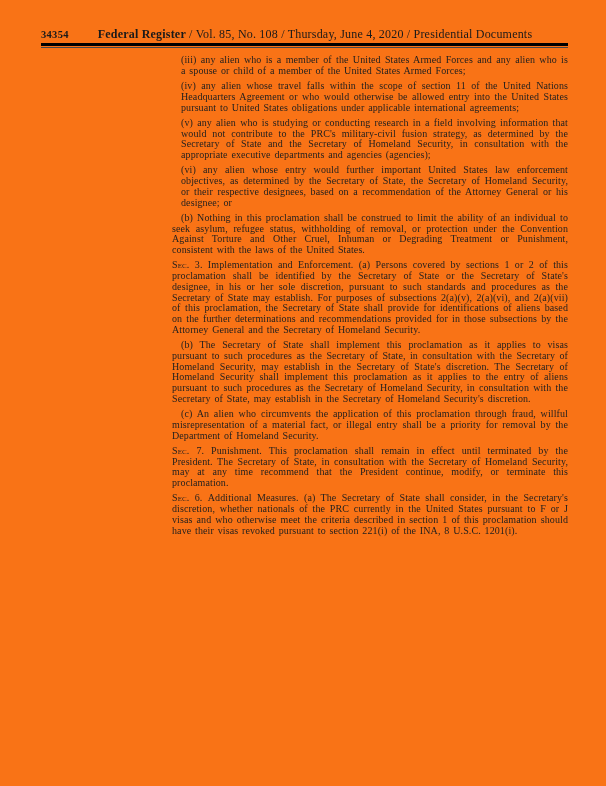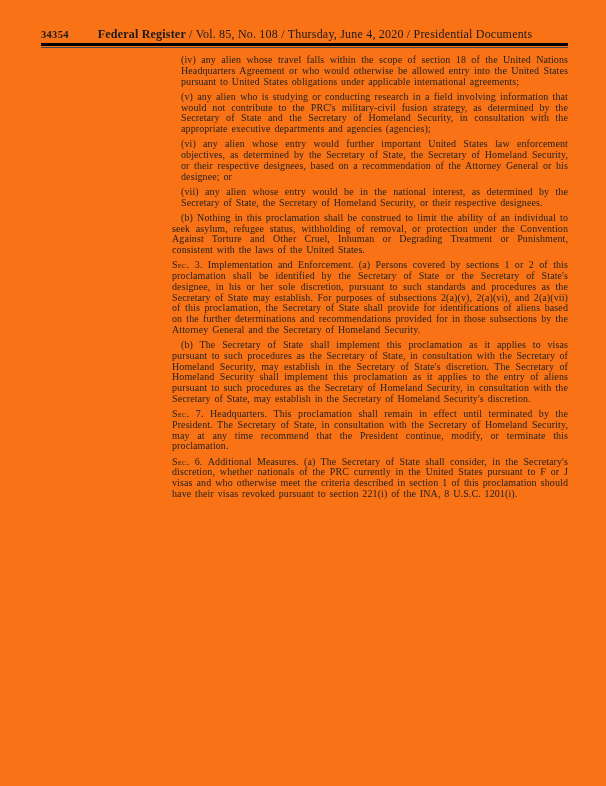--- a/index.html
+++ b/index.html
@@ -77,24 +77,25 @@
     <span class="page-number">34354</span>
     <span class="masthead">
       <span class="journal">Federal Register</span><span> / Vol. 85, No. 108 / Thursday, June 4, 2020 / Presidential Documents</span>
     </span>
   </div>
 
   <div class="rule-thick"></div>
   <div class="rule-thin"></div>
 
   <div class="doc-body">
-      <p class="type-subitem">(iv) any alien whose travel falls within the scope of section 18 of the United Nations Headquarters Agreement or who would otherwise be allowed entry into the United States pursuant to United States obligations under applicable international agreements;</p>
+      <p class="type-subitem">(iii) any alien who is a member of the United States Armed Forces and any alien who is a spouse or child of a member of the United States Armed Forces;</p>
+      <p class="type-subitem">(iv) any alien whose travel falls within the scope of section 11 of the United Nations Headquarters Agreement or who would otherwise be allowed entry into the United States pursuant to United States obligations under applicable international agreements;</p>
       <p class="type-subitem">(v) any alien who is studying or conducting research in a field involving information that would not contribute to the PRC's military-civil fusion strategy, as determined by the Secretary of State and the Secretary of Homeland Security, in consultation with the appropriate executive departments and agencies (agencies);</p>
       <p class="type-subitem">(vi) any alien whose entry would further important United States law enforcement objectives, as determined by the Secretary of State, the Secretary of Homeland Security, or their respective designees, based on a recommendation of the Attorney General or his designee; or</p>
-      <p class="type-subitem">(vii) any alien whose entry would be in the national interest, as determined by the Secretary of State, the Secretary of Homeland Security, or their respective designees.</p>
       <p class="type-para">(b) Nothing in this proclamation shall be construed to limit the ability of an individual to seek asylum, refugee status, withholding of removal, or protection under the Convention Against Torture and Other Cruel, Inhuman or Degrading Treatment or Punishment, consistent with the laws of the United States.</p>
       <p class="type-section"><span class="sec-label">Sec. 3. </span><span class="sec-title">Implementation and Enforcement. </span><span>(a) Persons covered by sections 1 or 2 of this proclamation shall be identified by the Secretary of State or the Secretary of State's designee, in his or her sole discretion, pursuant to such standards and procedures as the Secretary of State may establish. For purposes of subsections 2(a)(v), 2(a)(vi), and 2(a)(vii) of this proclamation, the Secretary of State shall provide for identifications of aliens based on the further determinations and recommendations provided for in those subsections by the Attorney General and the Secretary of Homeland Security.</span></p>
       <p class="type-para">(b) The Secretary of State shall implement this proclamation as it applies to visas pursuant to such procedures as the Secretary of State, in consultation with the Secretary of Homeland Security, may establish in the Secretary of State's discretion. The Secretary of Homeland Security shall implement this proclamation as it applies to the entry of aliens pursuant to such procedures as the Secretary of Homeland Security, in consultation with the Secretary of State, may establish in the Secretary of Homeland Security's discretion.</p>
-      <p class="type-section"><span class="sec-label">Sec. 7. </span><span class="sec-title">Headquarters. </span><span>This proclamation shall remain in effect until terminated by the President. The Secretary of State, in consultation with the Secretary of Homeland Security, may at any time recommend that the President continue, modify, or terminate this proclamation.</span></p>
+      <p class="type-para">(c) An alien who circumvents the application of this proclamation through fraud, willful misrepresentation of a material fact, or illegal entry shall be a priority for removal by the Department of Homeland Security.</p>
+      <p class="type-section"><span class="sec-label">Sec. 7. </span><span class="sec-title">Punishment. </span><span>This proclamation shall remain in effect until terminated by the President. The Secretary of State, in consultation with the Secretary of Homeland Security, may at any time recommend that the President continue, modify, or terminate this proclamation.</span></p>
       <p class="type-section"><span class="sec-label">Sec. 6. </span><span class="sec-title">Additional Measures. </span><span>(a) The Secretary of State shall consider, in the Secretary's discretion, whether nationals of the PRC currently in the United States pursuant to F or J visas and who otherwise meet the criteria described in section 1 of this proclamation should have their visas revoked pursuant to section 221(i) of the INA, 8 U.S.C. 1201(i).</span></p>
     </div>
 
 </div>
 
 </body></html>

